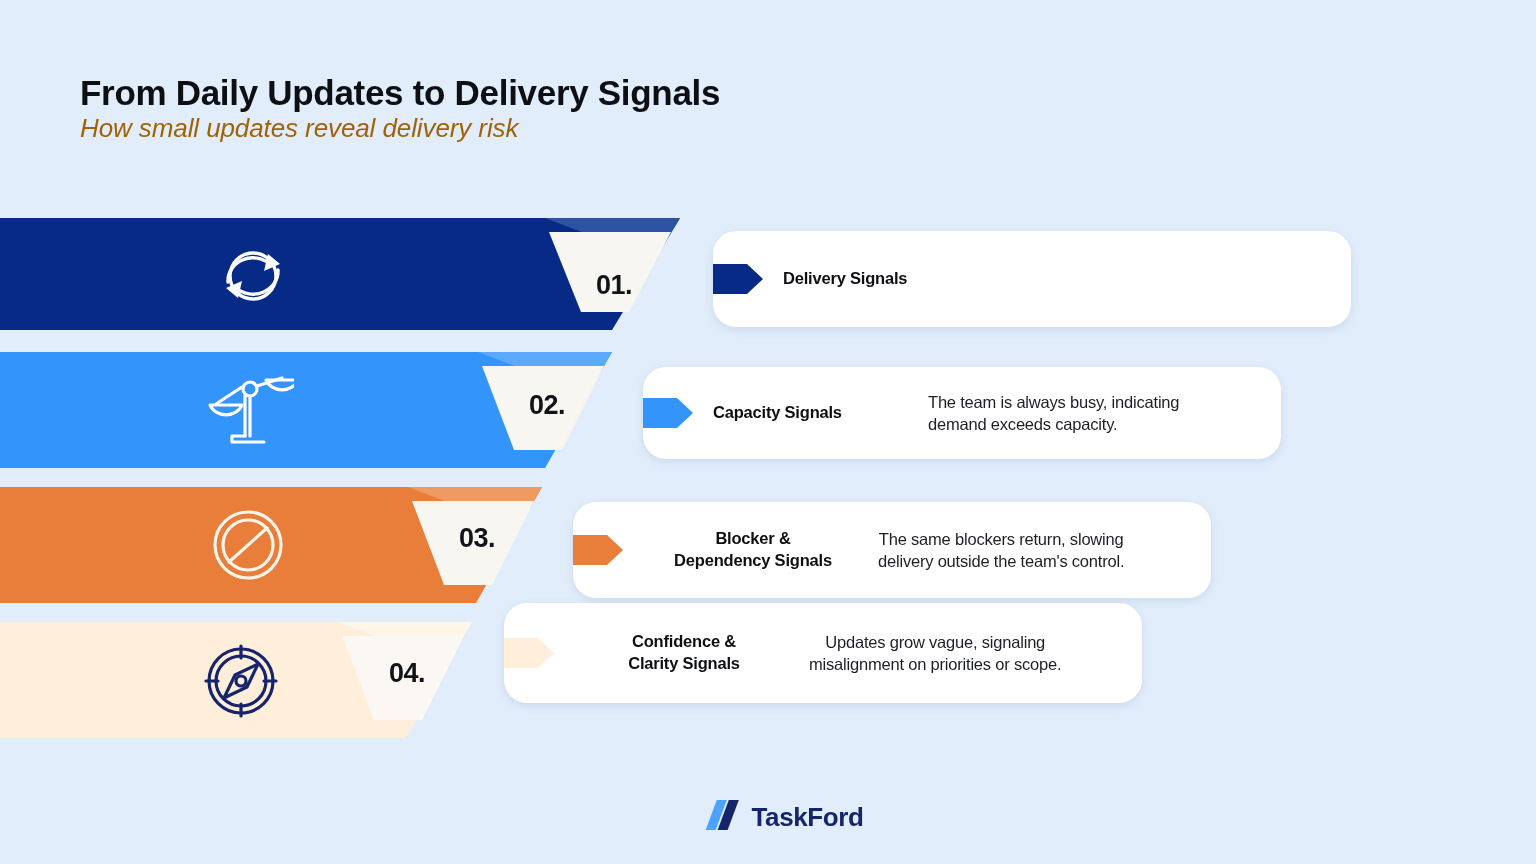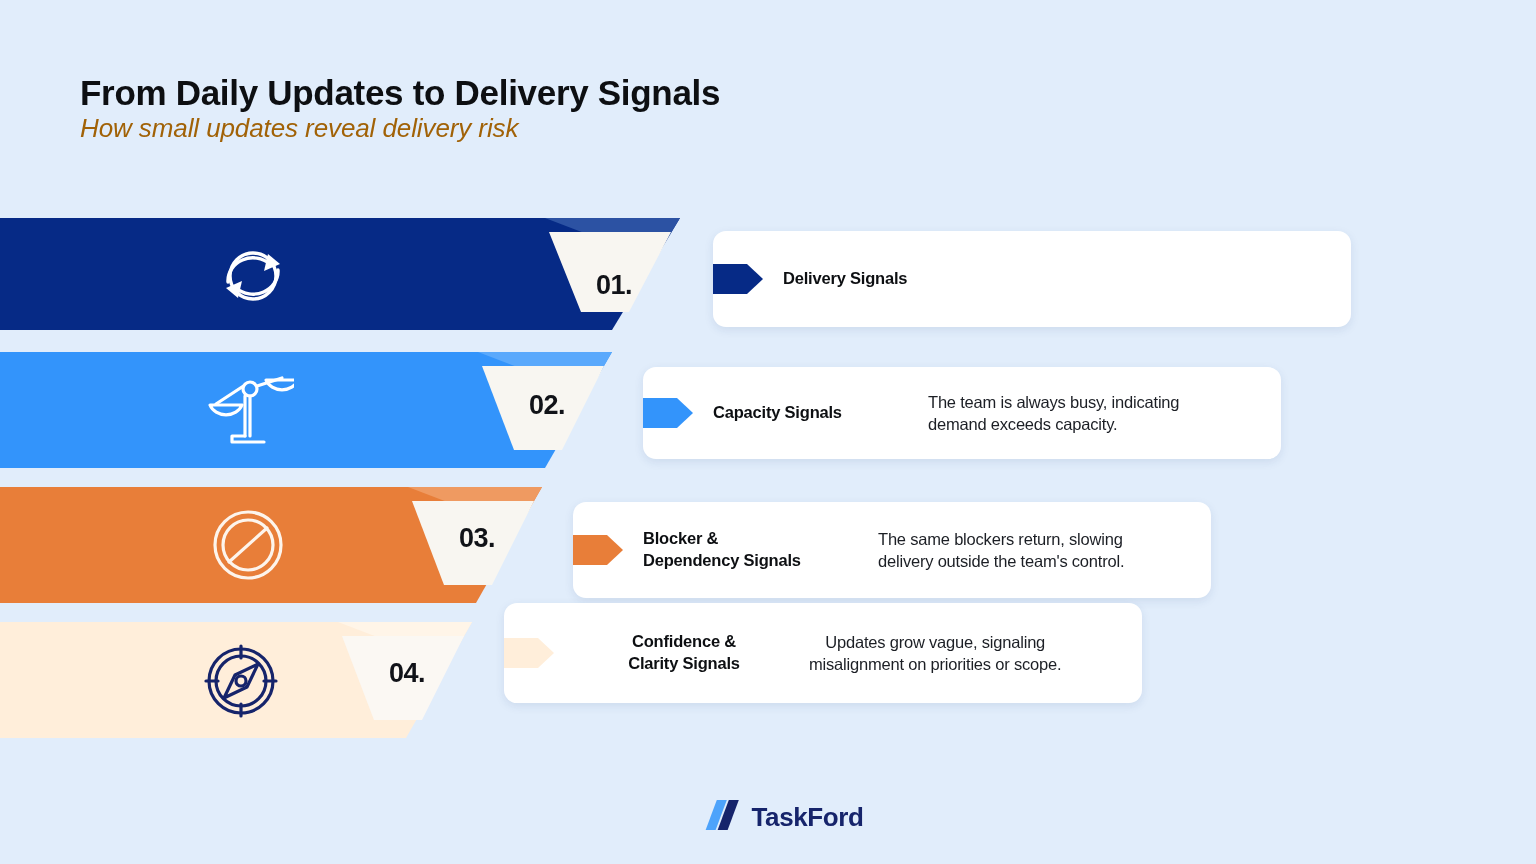--- a/index.html
+++ b/index.html
@@ -32,21 +32,21 @@
     font-size:27px; font-weight:bold; color:#111318;
     letter-spacing:-0.5px;
   }
 
   .icon-holder { position:absolute; }
 
   
   .card {
     position:absolute;
     background:#ffffff;
-    border-radius:13px;
+    border-radius:23px;
     box-shadow:0 3px 10px rgba(25,60,120,0.10);
     display:flex; align-items:center;
     overflow:hidden;
   }
   .card-arrow { flex:0 0 auto; display:block; }
   .card-title {
     font-size:16.5px; font-weight:bold; color:#0d0f12;
     line-height:1.32; letter-spacing:-0.2px;
     white-space:pre-line;
   }
@@ -150,21 +150,21 @@
     <svg width="82" height="82" viewBox="0 0 82 82">
       <g fill="none" stroke="#fdf4ec" stroke-width="3.2" stroke-linecap="round">
         <circle cx="41" cy="41" r="33"></circle>
         <circle cx="41" cy="41" r="25"></circle>
         <line x1="22" y1="58" x2="60" y2="24"></line>
       </g>
     </svg>
   </div>
 </div>
 
-<div class="card" style="left:573px; top:502px; width:638px; height:96px;">
+<div class="card" style="left:573px; top:502px; width:638px; height:96px;text-align:center;">
   <svg class="card-arrow" width="50" height="30" viewBox="0 0 50 30">
     <path d="M0,0 L34,0 L50,15 L34,30 L0,30 Z" fill="#e87e39"></path>
   </svg>
   <div class="card-title" style="margin-left:20px; width:220px;">Blocker &amp;
 Dependency Signals</div>
   <div class="card-desc" style="margin-left:15px;">The same blockers return, slowing
 delivery outside the team's control.</div>
 </div>
 
 <div class="row" id="row-3" style="top:622px;">

